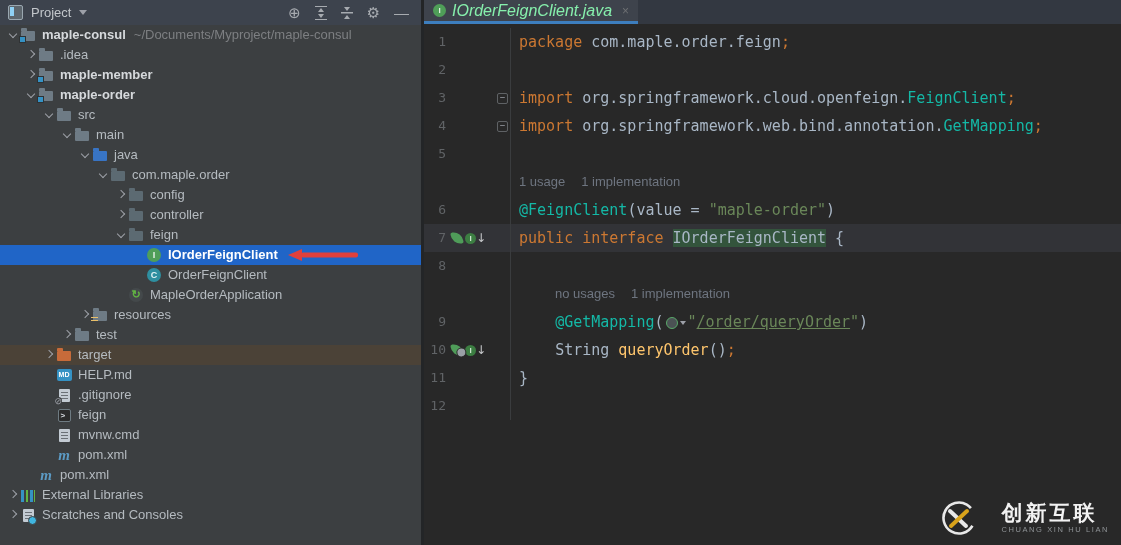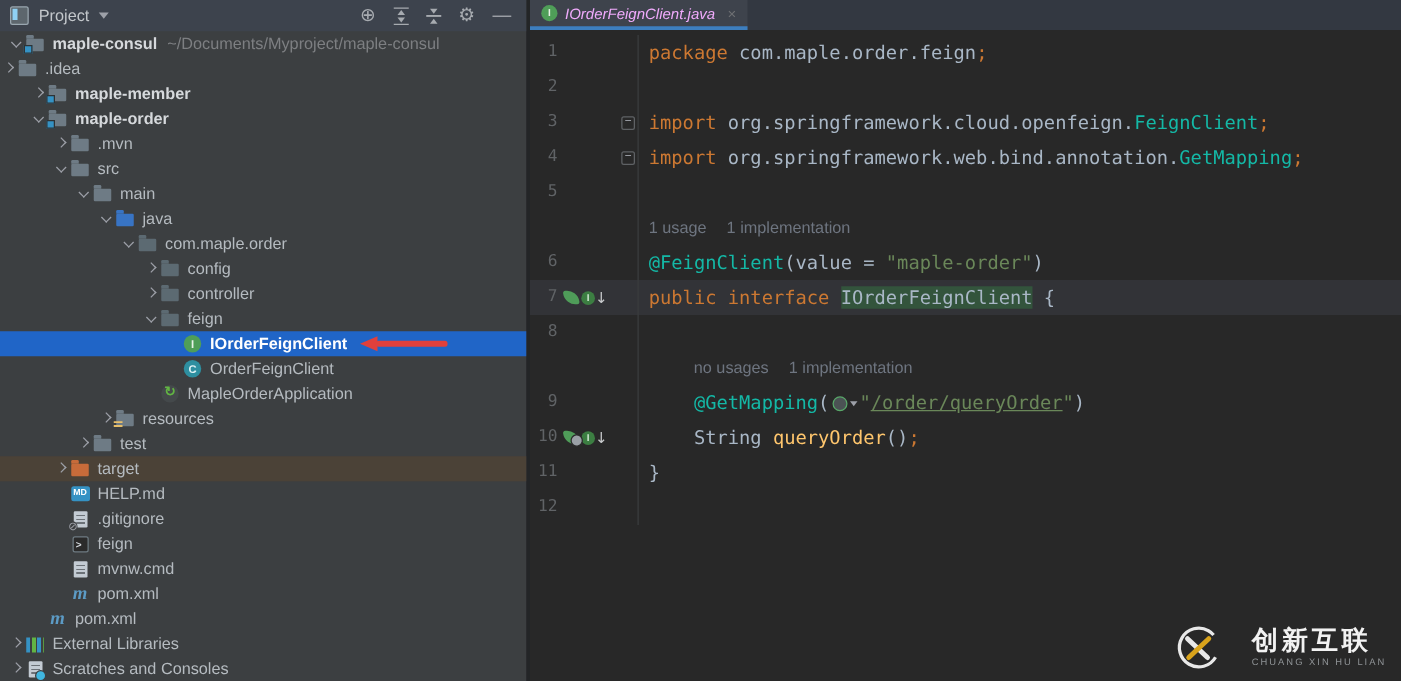--- a/index.html
+++ b/index.html
@@ -73,21 +73,21 @@
 
   
   .red-arrow{display:inline-flex;margin-left:10px;align-items:center;}
 
   
   #editor{position:absolute;left:424px;top:0;right:0;height:545px;background:#282828;}
   #tabbar{height:24px;background:#333841;display:flex;align-items:stretch;}
   #tab-active{display:inline-flex;align-items:center;gap:6px;padding:0 9px;background:#3e434c;
               border-bottom:3px solid #3d7ebe;box-sizing:border-box;}
   #tab-active .ball{width:13px;height:13px;line-height:13px;font-size:8px;}
-  #tab-label{color:#f0abfc;font-size:12px;font-style:italic;}
+  #tab-label{color:#86efac;font-size:16px;font-style:italic;}
   #tab-close{color:#6e7073;font-size:12px;margin-left:4px;}
 
   #code-area{padding-top:4px;}
   .erow{display:flex;height:28px;line-height:28px;font-family:"DejaVu Sans Mono","Liberation Mono",monospace;
         font-size:15px;white-space:pre;}
   .erow.cur{background:#323337;}
   .gut{width:87px;flex:none;display:flex;align-items:center;border-right:1px solid #3a3c3e;box-sizing:border-box;}
   .lnum{width:22px;text-align:right;color:#606366;font-size:13px;flex:none;}
   .gicons{flex:1;display:flex;align-items:center;gap:2px;padding-left:5px;}
   .gfold{width:15px;flex:none;display:flex;align-items:center;justify-content:center;}
@@ -146,47 +146,40 @@
     </div>
     <div id="project-tree">
         <div class="trow" style="padding-left: 6px;">
           <span class="chev open"></span>
           <span class="ticon">
             <span class="fold f-def mod"></span>
           </span>
           <span class="tlabel bold">maple-consul</span>
           <span class="tpath">~/Documents/Myproject/maple-consul</span>
         </div>
-        <div class="trow" style="">
+        <div class="trow" style="padding-left: 24px;">
           <span class="chev closed"></span>
           <span class="ticon">
             <span class="fold f-def"></span>
           </span>
           <span class="tlabel">.idea</span>
         </div>
         <div class="trow" style="padding-left: 24px;">
           <span class="chev closed"></span>
           <span class="ticon">
             <span class="fold f-def mod"></span>
           </span>
           <span class="tlabel bold">maple-member</span>
         </div>
         <div class="trow" style="padding-left: 24px;">
           <span class="chev open"></span>
           <span class="ticon">
             <span class="fold f-def mod"></span>
           </span>
           <span class="tlabel bold">maple-order</span>
-        </div>
-        <div class="trow" style="padding-left: 42px;">
-          <span class="chev closed"></span>
-          <span class="ticon">
-            <span class="fold f-def"></span>
-          </span>
-          <span class="tlabel">.mvn</span>
         </div>
         <div class="trow" style="padding-left: 42px;">
           <span class="chev open"></span>
           <span class="ticon">
             <span class="fold f-def"></span>
           </span>
           <span class="tlabel">src</span>
         </div>
         <div class="trow" style="padding-left: 60px;">
           <span class="chev open"></span>

